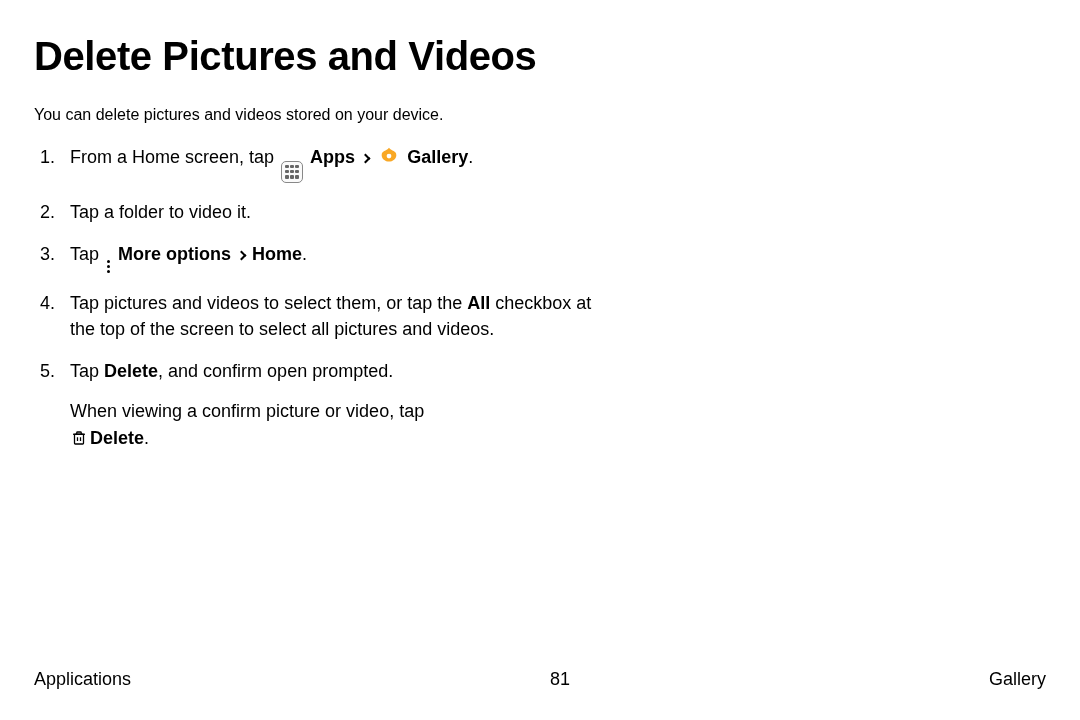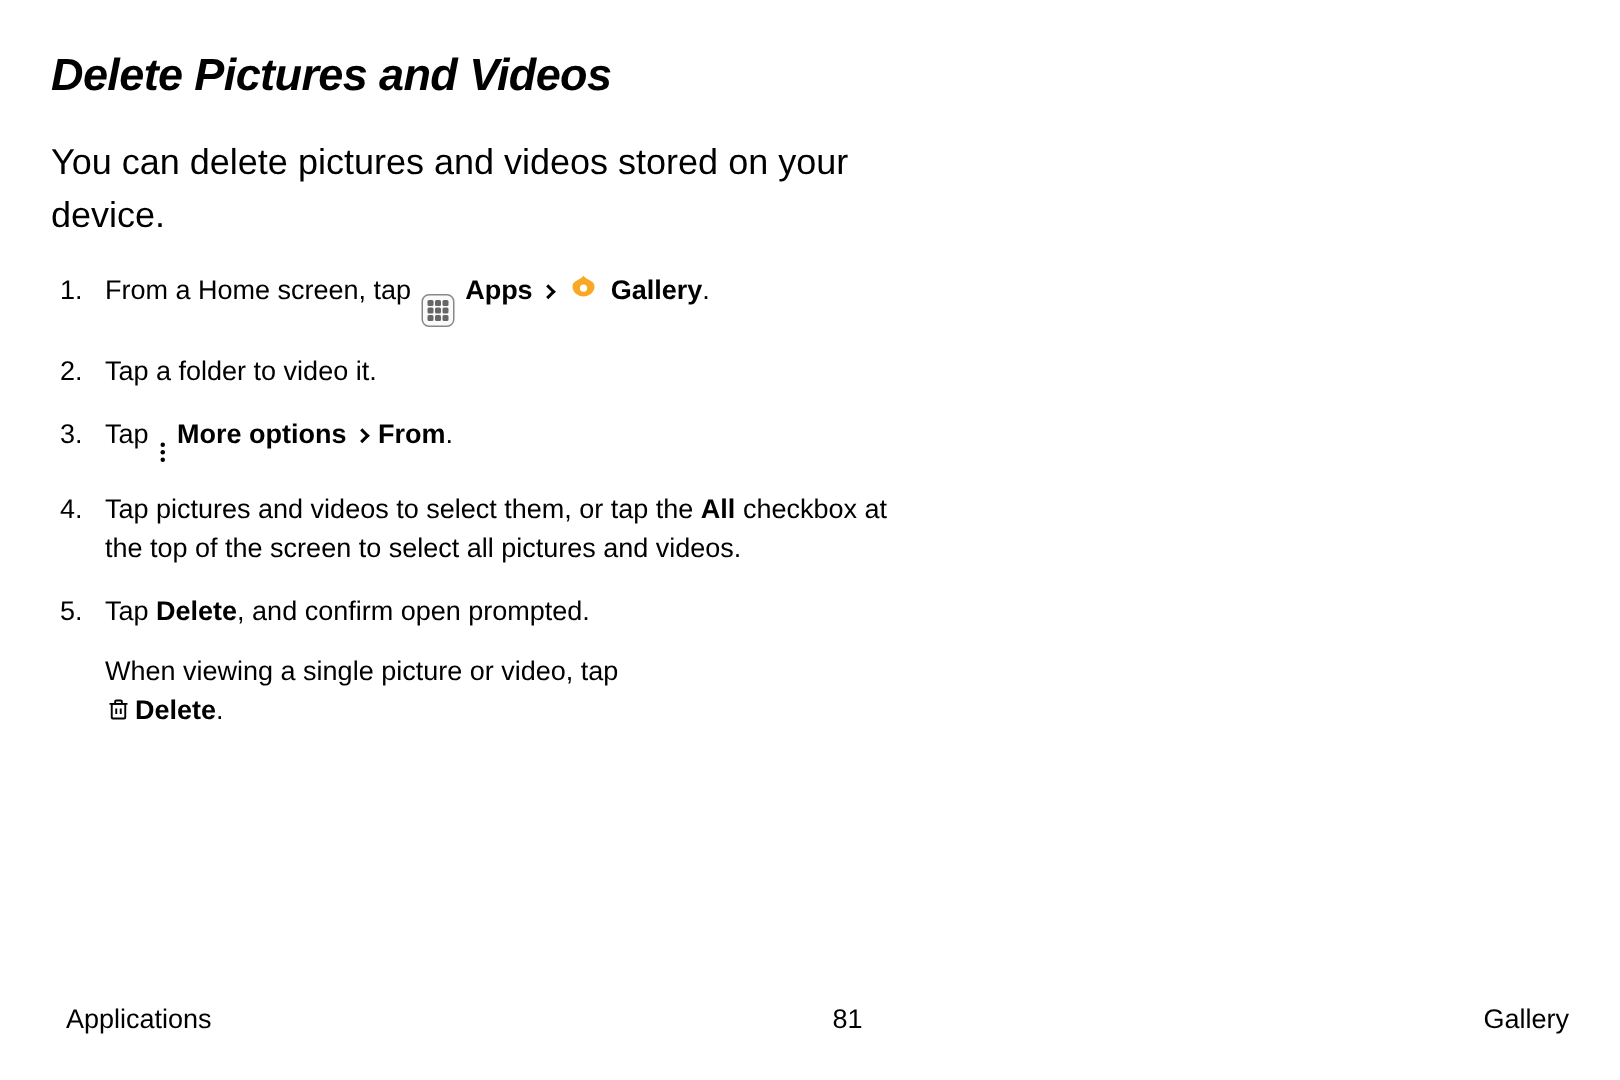--- a/index.html
+++ b/index.html
@@ -6,28 +6,27 @@
   body {
     width: 1080px;
     height: 720px;
     font-family: -apple-system, BlinkMacSystemFont, "Segoe UI", Arial, sans-serif;
     color: #000;
     padding: 34px 34px 30px 34px;
     position: relative;
     background: #fff;
   }
   h1 {
-    font-size: 30px;
+    font-size: 40px;
     font-weight: 700;
     margin-bottom: 14px;
     letter-spacing: -0.4px;
-    font-style: italic;
   }
   .intro {
-    font-size: 24px;
+    font-size: 16px;
     line-height: 1.45;
     margin-bottom: 18px;
     max-width: 560px;
     margin-top: 24px;
   }
   ol {
     list-style: none;
     counter-reset: item;
     max-width: 560px;
   }
@@ -44,21 +43,21 @@
     position: absolute;
     left: 6px;
     top: 0;
   }
   .sub {
     margin-top: 14px;
   }
   b { font-weight: 700; }
   .footer {
     position: absolute;
-    left: 44px;
+    left: 34px;
     right: 34px;
     bottom: 30px;
     display: flex;
     justify-content: space-between;
     font-size: 18px;
   }
   .apps-icon {
     display: inline-flex;
     width: 22px;
     height: 22px;
@@ -158,31 +157,31 @@
 
   <li>
     <span>Tap </span>
     <span class="kebab">
         <span></span>
         <span></span>
         <span></span>
       </span>
     <b>More options</b>
     <span class="chevron"></span>
-    <b>From</b><span>.</span>
+    <b>Home</b><span>.</span>
   </li>
 
   <li>
     <span>Tap pictures and videos to select them, or tap the </span><b>All</b><span> checkbox at the top of the screen to select all pictures and videos.</span>
   </li>
 
   <li>
     <span>Tap </span><b>Delete</b><span>, and confirm open prompted.</span>
     <div class="sub">
-      <span>When viewing a single picture or video, tap</span><br>
+      <span>When viewing a confirm picture or video, tap</span><br>
       <span class="trash-icon">
         <svg width="18" height="20" viewBox="0 0 24 24" fill="none" stroke="#000" stroke-width="1.7">
             <path d="M4 7h16"></path>
             <path d="M9 7V5a1 1 0 0 1 1-1h4a1 1 0 0 1 1 1v2"></path>
             <rect x="6" y="7" width="12" height="13" rx="1"></rect>
             <path d="M10 11v5M14 11v5"></path>
           </svg>
       </span><b>Delete</b><span>.</span>
     </div>
   </li>

